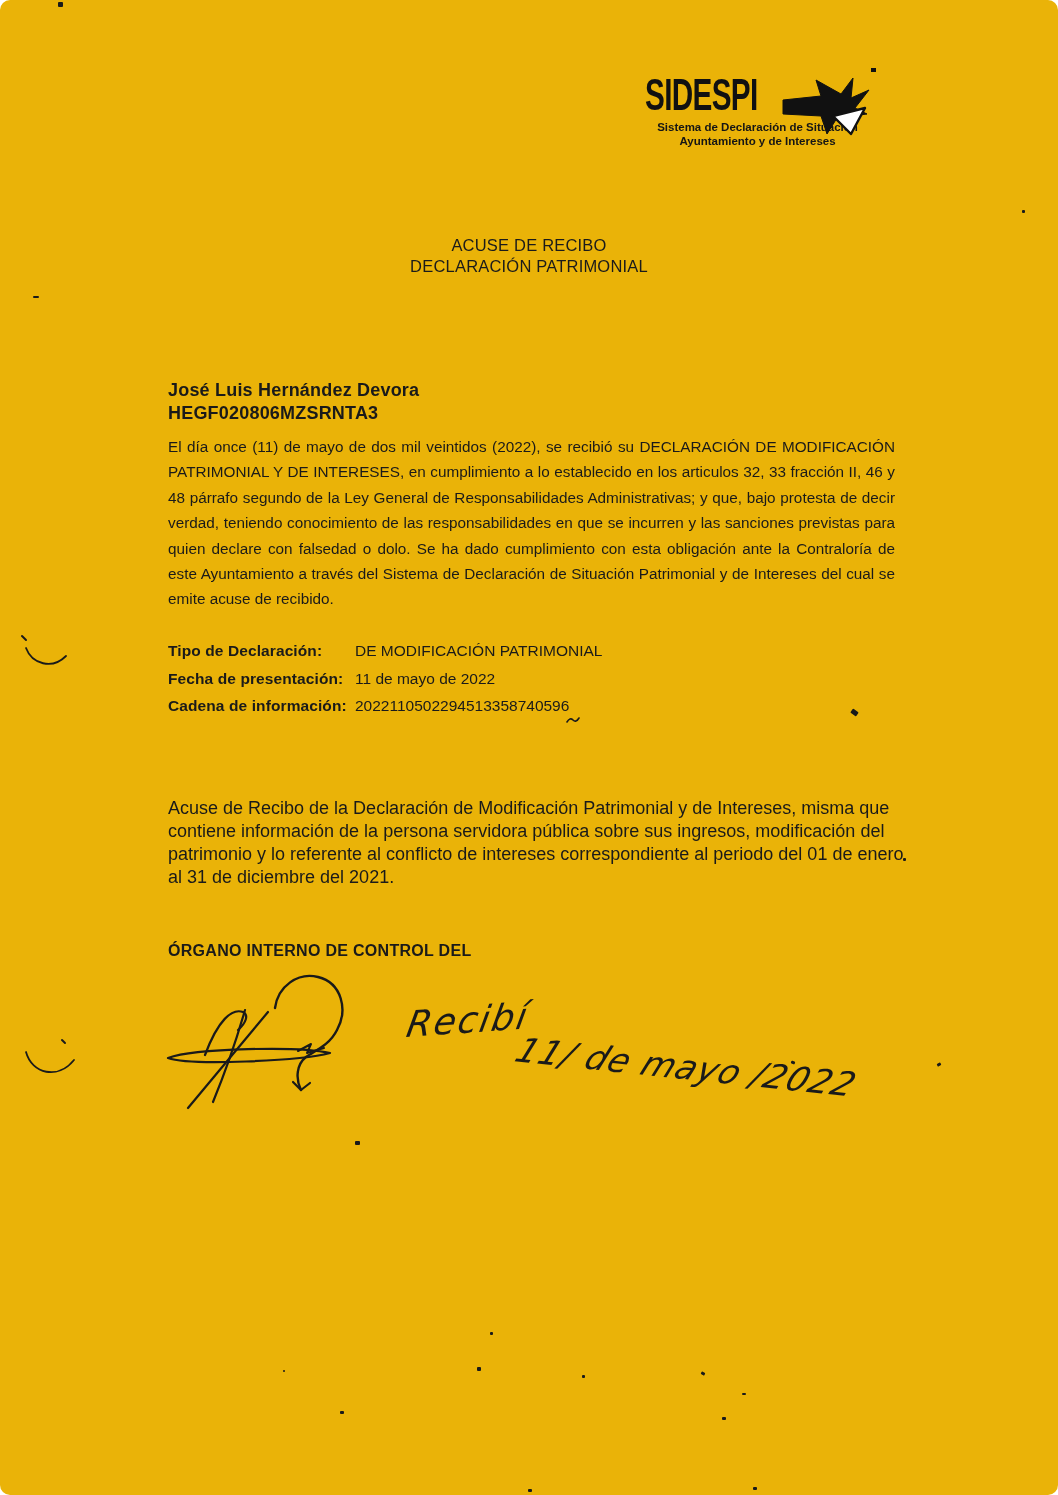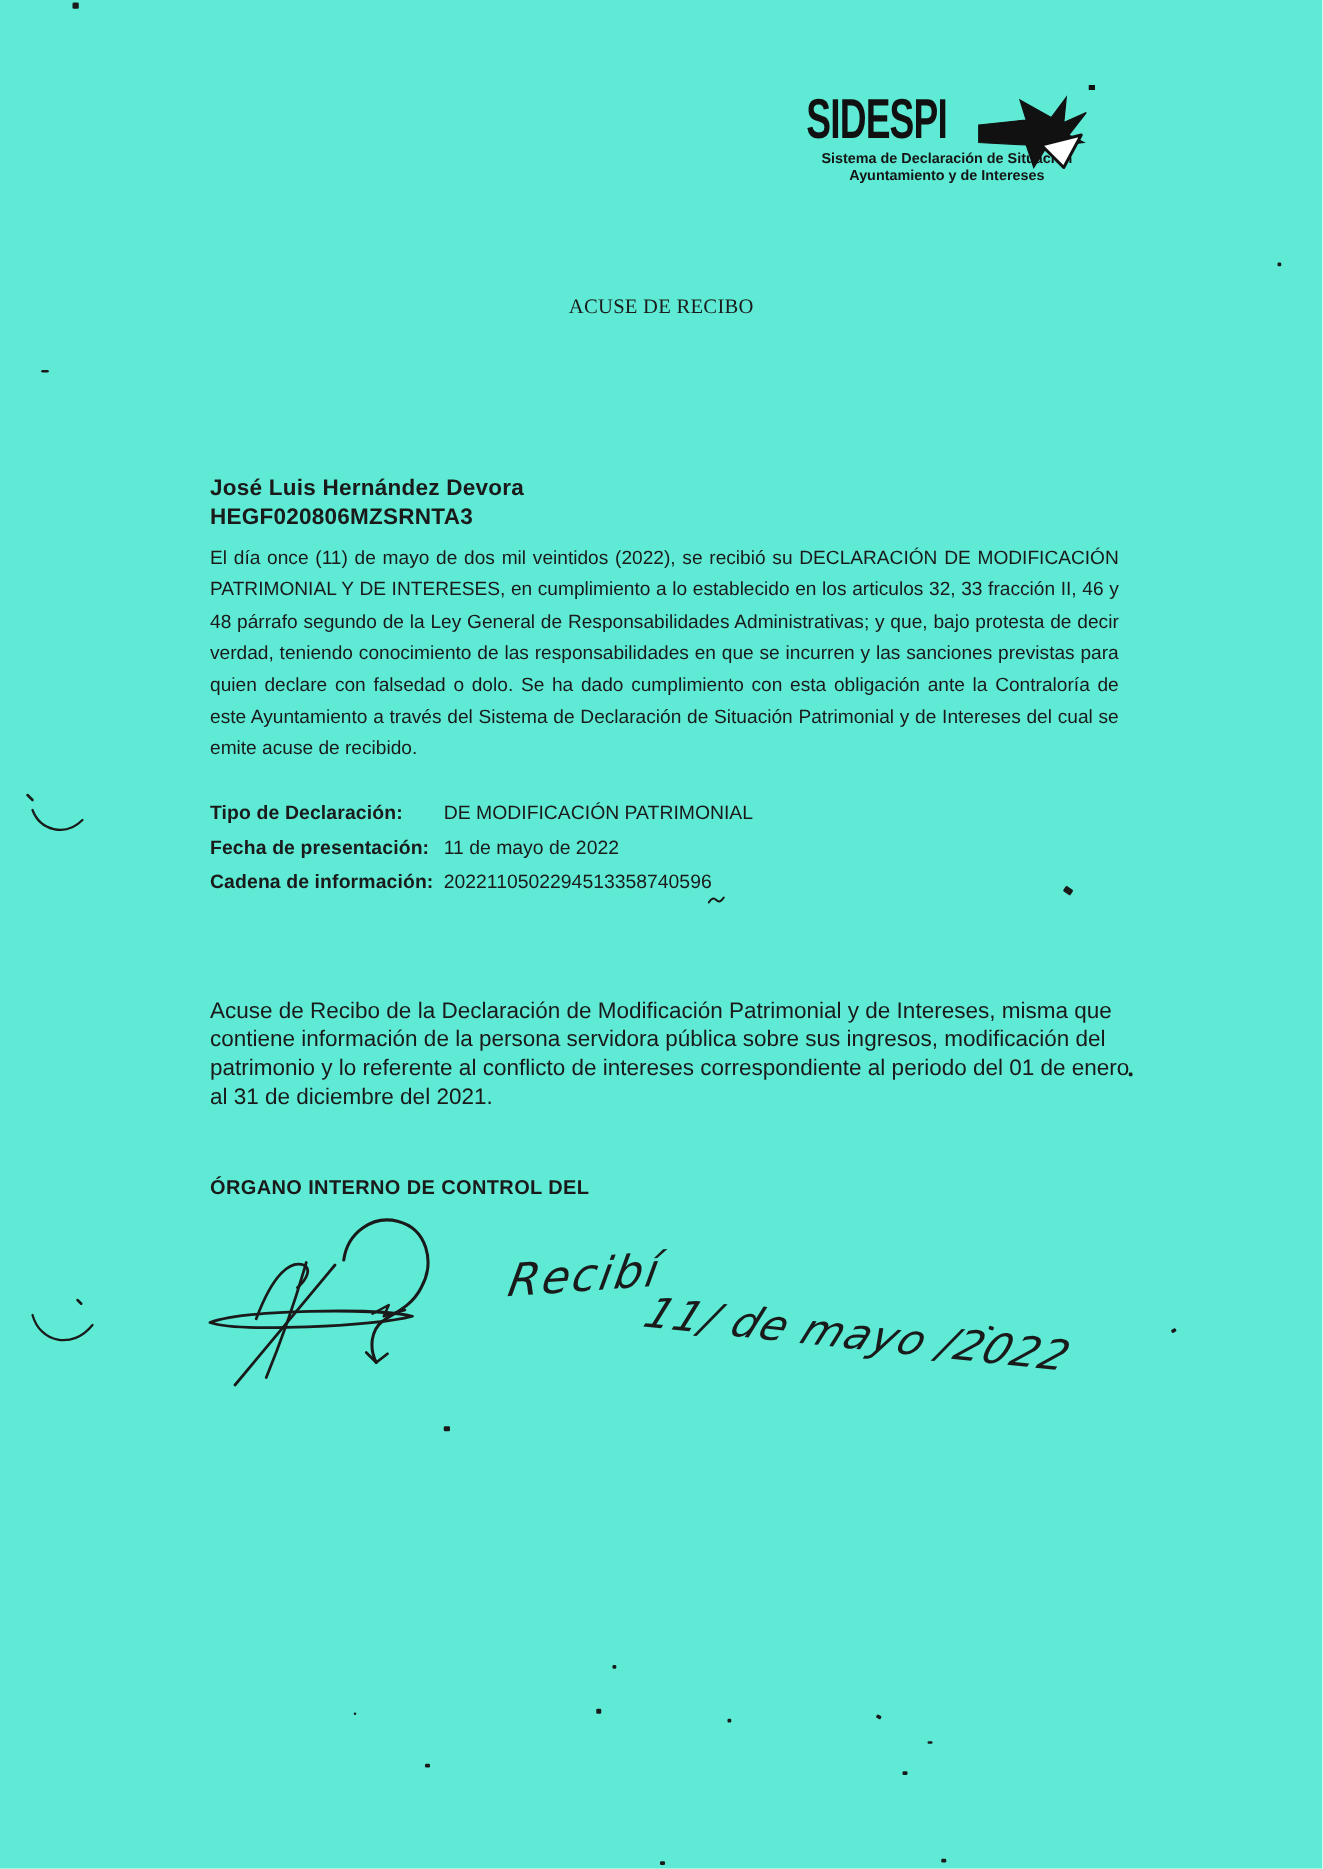--- a/index.html
+++ b/index.html
@@ -1,25 +1,26 @@
 <!DOCTYPE html>
 <html><head>
 <meta charset="utf-8">
 <style>
   * { margin: 0; padding: 0; box-sizing: border-box; }
   html, body { background: #ffffff; }
   .page {
     position: relative;
     width: 1058px;
     height: 1495px;
-    background: #5eead4;
+    background: #eab308;
     color: #1a1a1a;
     font-family: "Liberation Sans", sans-serif;
     overflow: hidden;
     filter: blur(0.2px);
+    border-radius: 10px;
   }
   
   .logo { position: absolute; left: 645px; top: 72px; width: 235px; }
   .logo-word {
     font-weight: bold;
     font-size: 45px;
     letter-spacing: -1px;
     transform: scaleX(0.66);
     transform-origin: left center;
     white-space: nowrap;
@@ -36,21 +37,20 @@
     line-height: 14px;
     color: #151515;
   }
   
   .doc-title {
     position: absolute; left: 0; top: 235px; width: 1058px;
     text-align: center;
     font-size: 16.5px; line-height: 20.5px;
     letter-spacing: 0.2px;
     color: #1b1b1b;
-    font-family: Liberation Serif, serif;
   }
   
   .recipient {
     position: absolute; left: 168px; top: 379px;
     font-weight: bold; font-size: 18px; line-height: 22.5px;
     letter-spacing: 0.2px;
   }
   
   .para1 {
     position: absolute; left: 168px; top: 434px; width: 727px;
@@ -94,20 +94,21 @@
       <rect x="90" y="4" width="5" height="4" fill="#111"></rect>
     </svg>
     <div class="logo-tagline">
       <div>Sistema de Declaración de Situación</div>
       <div>Ayuntamiento y de Intereses</div>
     </div>
   </div>
 
   <div class="doc-title">
     <div>ACUSE DE RECIBO</div>
+    <div>DECLARACIÓN PATRIMONIAL</div>
   </div>
 
   <div class="recipient">
     <div>José Luis Hernández Devora</div>
     <div>HEGF020806MZSRNTA3</div>
   </div>
 
   <div class="para1">El día once (11) de mayo de dos mil veintidos (2022), se recibió su DECLARACIÓN DE MODIFICACIÓN PATRIMONIAL Y DE INTERESES, en cumplimiento a lo establecido en los articulos 32, 33 fracción II, 46 y 48 párrafo segundo de la Ley General de Responsabilidades Administrativas; y que, bajo protesta de decir verdad, teniendo conocimiento de las responsabilidades en que se incurren y las sanciones previstas para quien declare con falsedad o dolo. Se ha dado cumplimiento con esta obligación ante la Contraloría de este Ayuntamiento a través del Sistema de Declaración de Situación Patrimonial y de Intereses del cual se emite acuse de recibido.</div>
 
   <div class="details">

